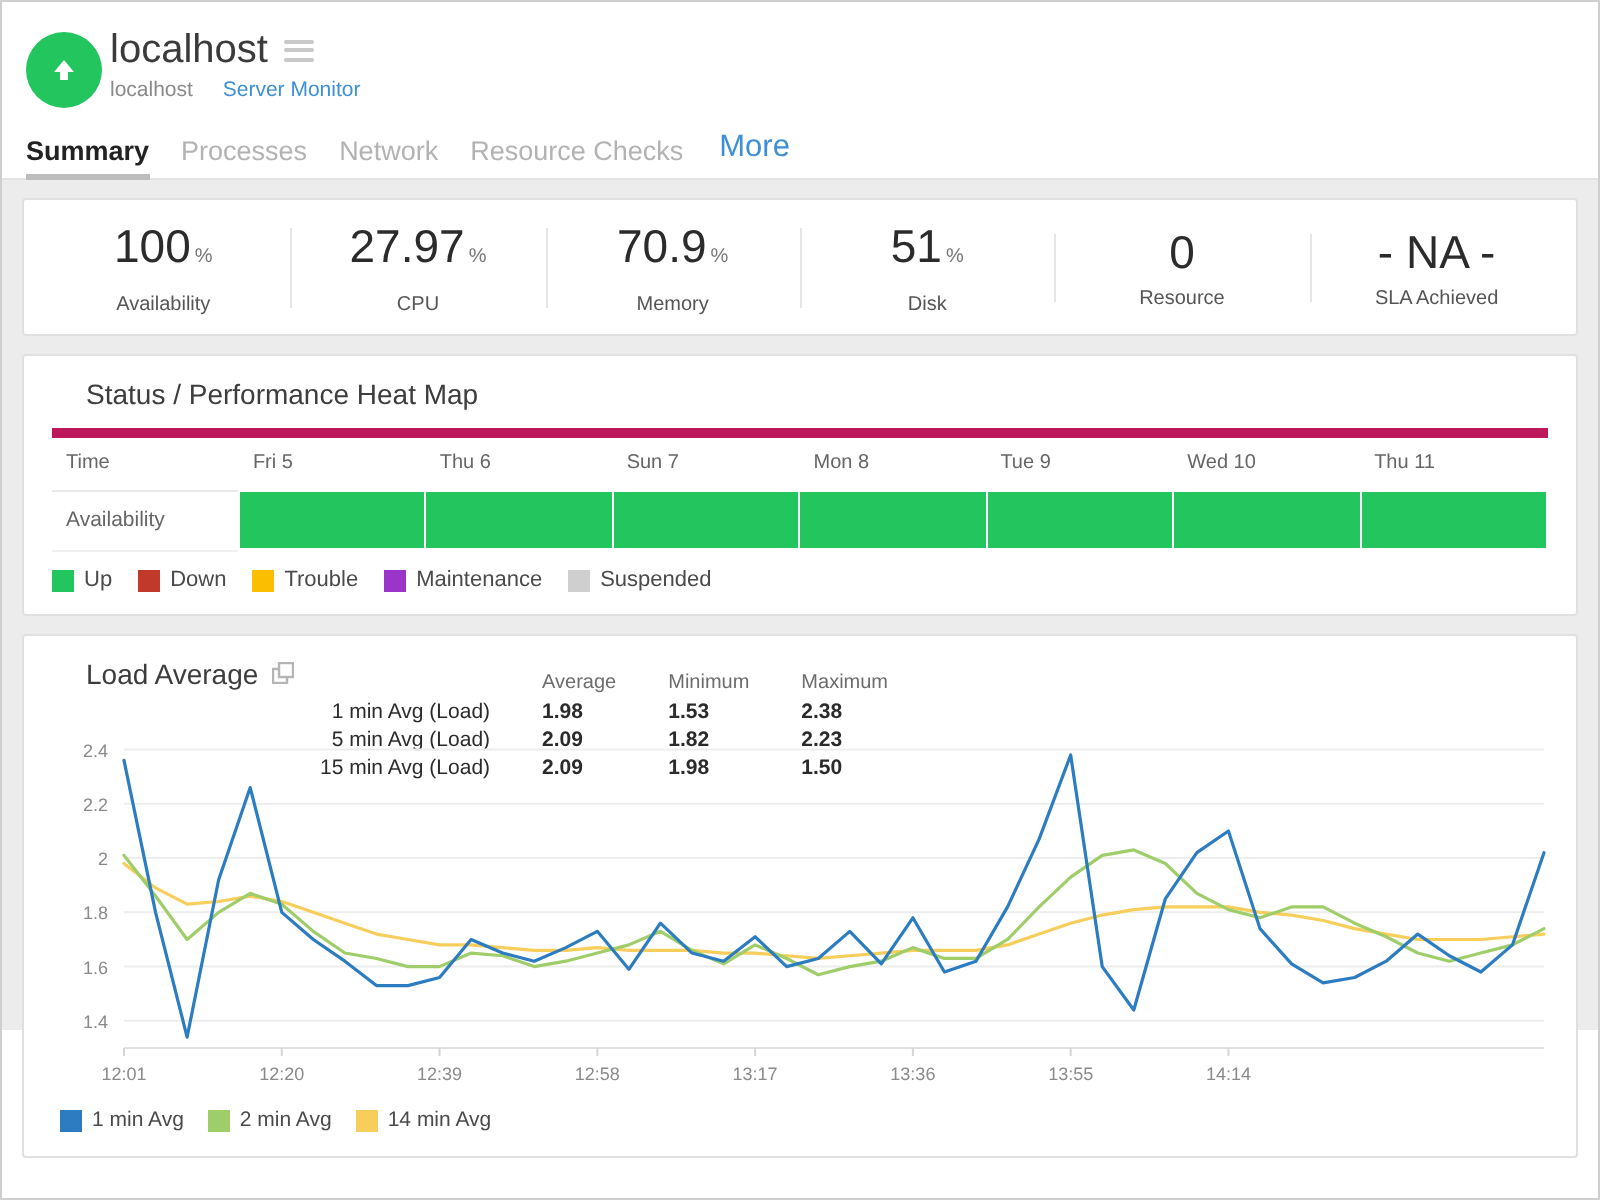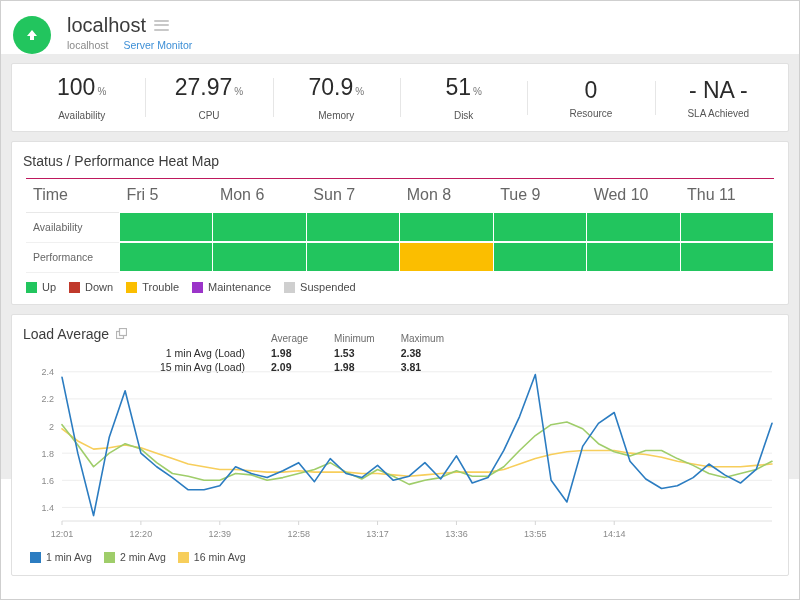--- a/index.html
+++ b/index.html
@@ -39,21 +39,21 @@
     border-radius: 50%;
     background: #22c55e;
     display: flex;
     align-items: center;
     justify-content: center;
     flex: 0 0 auto;
     margin-top: 2px;
   }
   .host-logo svg { display:block; }
   .host-info {
-    margin-left: 16px;
+    margin-left: 4px;
   }
   .host-title-line {
     display: flex;
     align-items: center;
   }
   .host-title {
     font-size: 20px;
     color: #3b3b3b;
     font-weight: 400;
     line-height: 22px;
@@ -170,43 +170,43 @@
   .metric-label {
     font-size: 10px;
     color: #555;
     margin-top: 5px;
   }
 
   
   .card-title {
     font-size: 14px;
     color: #3d3d3d;
-    padding: 11px 0 9px 11px;
+    padding: 11px 0 9px 31px;
     display: flex;
     align-items: center;
   }
   .popout-icon {
     margin-left: 7px;
     display: inline-block;
   }
   .hm-wrap {
     padding: 0 14px 0 14px;
   }
   .hm-table {
     width: 100%;
     border-collapse: collapse;
     table-layout: fixed;
   }
   .hm-table th {
-    font-size: 16px;
+    font-size: 10px;
     color: #666;
     font-weight: normal;
     text-align: left;
     padding: 7px 0 7px 7px;
-    border-top: 1px solid #be185d;
+    border-top: 5px solid #be185d;
     border-bottom: 1px solid #e8e8e8;
   }
   .hm-table td.rowlabel {
     font-size: 10.5px;
     color: #666;
     padding-left: 7px;
     border-bottom: 1px solid #f0f0f0;
     width: 12.5%;
   }
   .hm-table td.cell {
@@ -312,20 +312,27 @@
               <span></span>
           </div>
         </div>
         <div class="host-sub">
           <span>localhost</span>
           <a class="sub-link">Server Monitor</a>
         </div>
       </div>
     </div>
 
+    <div class="tabs">
+      <div class="tab active">Summary</div>
+      <div class="tab">Processes</div>
+      <div class="tab">Network</div>
+      <div class="tab">Resource Checks</div>
+      <div class="tab more">More</div>
+    </div>
   </div>
 
   <div class="main">
 
     <div class="card">
       <div class="metrics" id="metrics-row">
           <div class="metric">
             <div class="metric-value">100<span class="metric-unit">%</span></div>
             <div class="metric-label">Availability</div>
           </div>
@@ -353,45 +360,35 @@
     </div>
 
     <div class="card">
       <div class="card-title">Status / Performance Heat Map</div>
       <div class="hm-wrap">
         <table class="hm-table">
           <thead>
             <tr id="hm-head">
                 <th>Time</th>
                 <th>Fri 5</th>
-                <th>Mon 6</th>
+                <th>Thu 6</th>
                 <th>Sun 7</th>
                 <th>Mon 8</th>
                 <th>Tue 9</th>
                 <th>Wed 10</th>
                 <th>Thu 11</th>
               </tr>
           </thead>
           <tbody id="hm-body">
               <tr>
                 <td class="rowlabel">Availability</td>
                 <td class="cell" style="background: rgb(34, 197, 94);"></td>
                 <td class="cell" style="background: rgb(34, 197, 94);"></td>
                 <td class="cell" style="background: rgb(34, 197, 94);"></td>
                 <td class="cell" style="background: rgb(34, 197, 94);"></td>
-                <td class="cell" style="background: rgb(34, 197, 94);"></td>
-                <td class="cell" style="background: rgb(34, 197, 94);"></td>
-                <td class="cell" style="background: rgb(34, 197, 94);"></td>
-              </tr>
-              <tr>
-                <td class="rowlabel">Performance</td>
-                <td class="cell" style="background: rgb(34, 197, 94);"></td>
-                <td class="cell" style="background: rgb(34, 197, 94);"></td>
-                <td class="cell" style="background: rgb(34, 197, 94);"></td>
-                <td class="cell" style="background: rgb(251, 190, 0);"></td>
                 <td class="cell" style="background: rgb(34, 197, 94);"></td>
                 <td class="cell" style="background: rgb(34, 197, 94);"></td>
                 <td class="cell" style="background: rgb(34, 197, 94);"></td>
               </tr>
             </tbody>
         </table>
       </div>
       <div class="hm-legend" id="hm-legend">
           <div class="lg">
             <span class="swatch" style="background: rgb(34, 197, 94);"></span>
@@ -437,24 +434,30 @@
           </tr>
         </thead>
         <tbody id="stats-body">
             <tr>
               <td class="name">1 min Avg (Load)</td>
               <td class="v">1.98</td>
               <td class="v">1.53</td>
               <td class="v">2.38</td>
             </tr>
             <tr>
+              <td class="name">5 min Avg (Load)</td>
+              <td class="v">2.09</td>
+              <td class="v">1.82</td>
+              <td class="v">2.23</td>
+            </tr>
+            <tr>
               <td class="name">15 min Avg (Load)</td>
               <td class="v">2.09</td>
               <td class="v">1.98</td>
-              <td class="v">3.81</td>
+              <td class="v">1.50</td>
             </tr>
           </tbody>
       </table>
 
       <div class="chart-area">
         <svg class="chart-svg" id="chart-svg" width="770" height="190" viewBox="0 0 770 190">
             <line x1="46" y1="150.43478260869568" x2="756" y2="150.43478260869568" stroke="#ededed" stroke-width="1"></line>
             <text x="38" y="153.93478260869568" text-anchor="end" font-size="9" fill="#8a8a8a" font-family="&quot;Liberation Sans&quot;, sans-serif">1.4</text>
             <line x1="46" y1="123.30434782608695" x2="756" y2="123.30434782608695" stroke="#ededed" stroke-width="1"></line>
             <text x="38" y="126.80434782608695" text-anchor="end" font-size="9" fill="#8a8a8a" font-family="&quot;Liberation Sans&quot;, sans-serif">1.6</text>
@@ -493,19 +496,19 @@
           <div class="lg">
             <span class="swatch" style="background: rgb(43, 124, 193);"></span>
             <span>1 min Avg</span>
           </div>
           <div class="lg">
             <span class="swatch" style="background: rgb(159, 205, 106);"></span>
             <span>2 min Avg</span>
           </div>
           <div class="lg">
             <span class="swatch" style="background: rgb(247, 206, 91);"></span>
-            <span>16 min Avg</span>
+            <span>14 min Avg</span>
           </div>
         </div>
     </div>
 
   </div>
 </div>
 
 </body></html>

